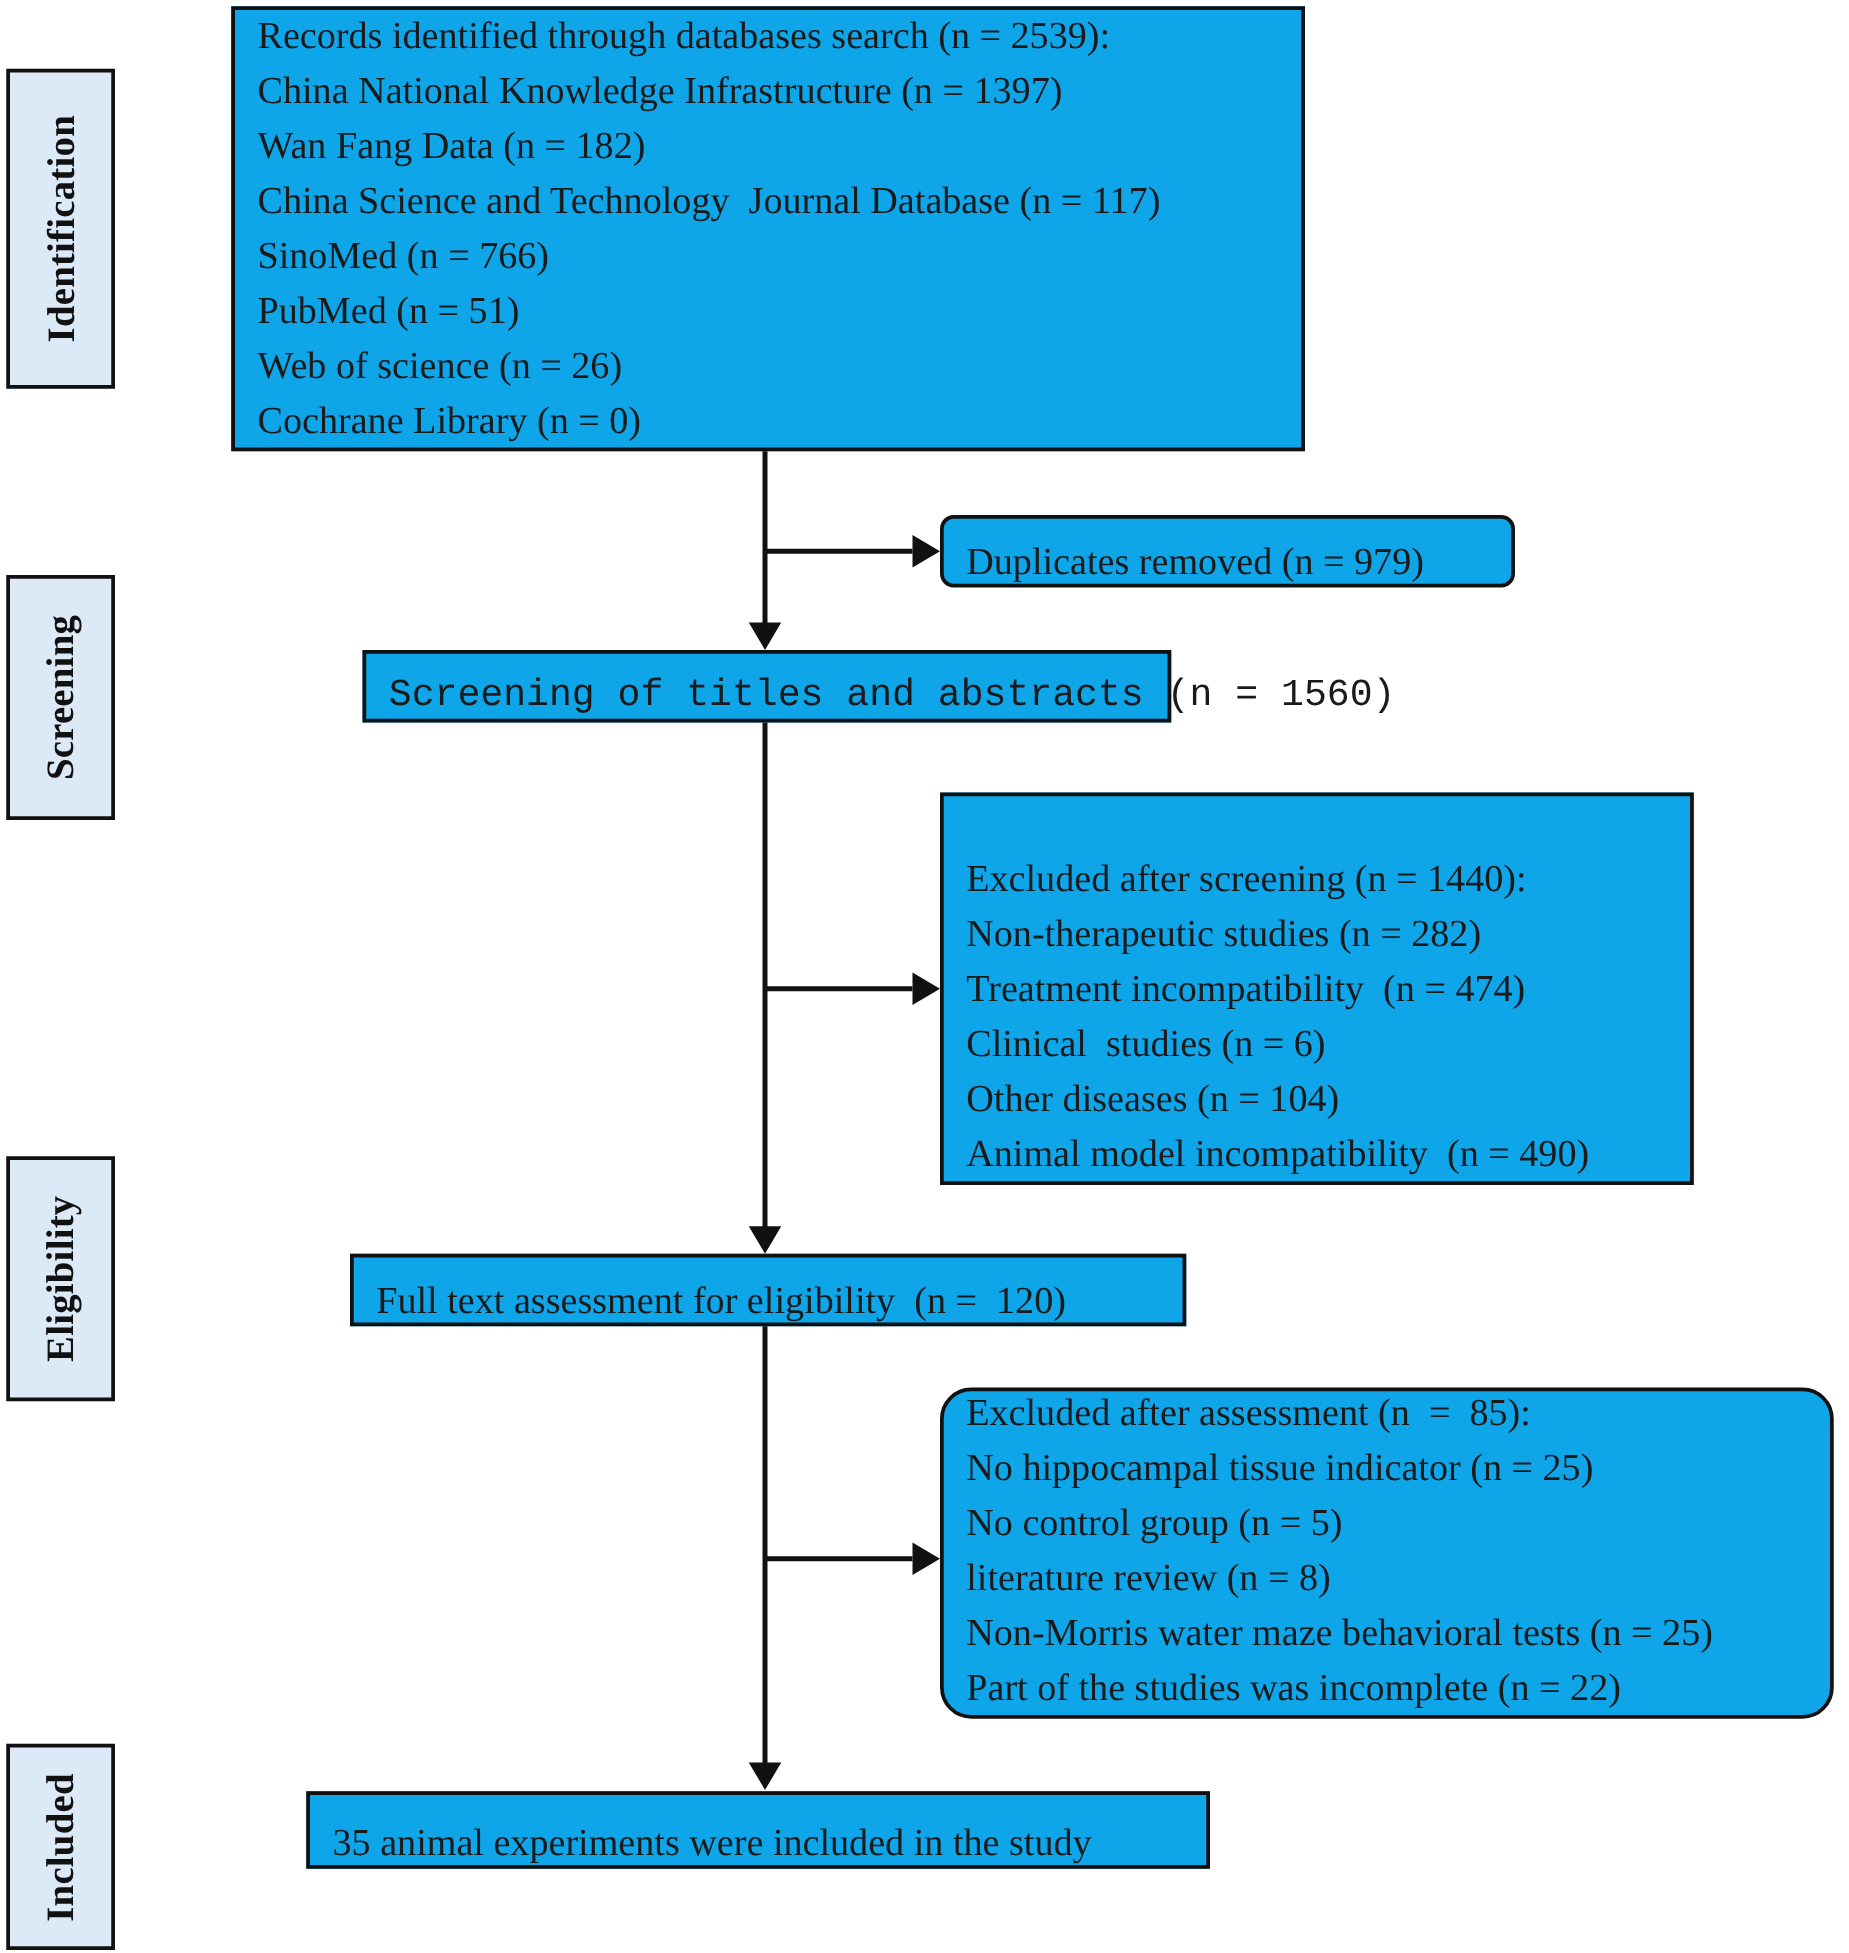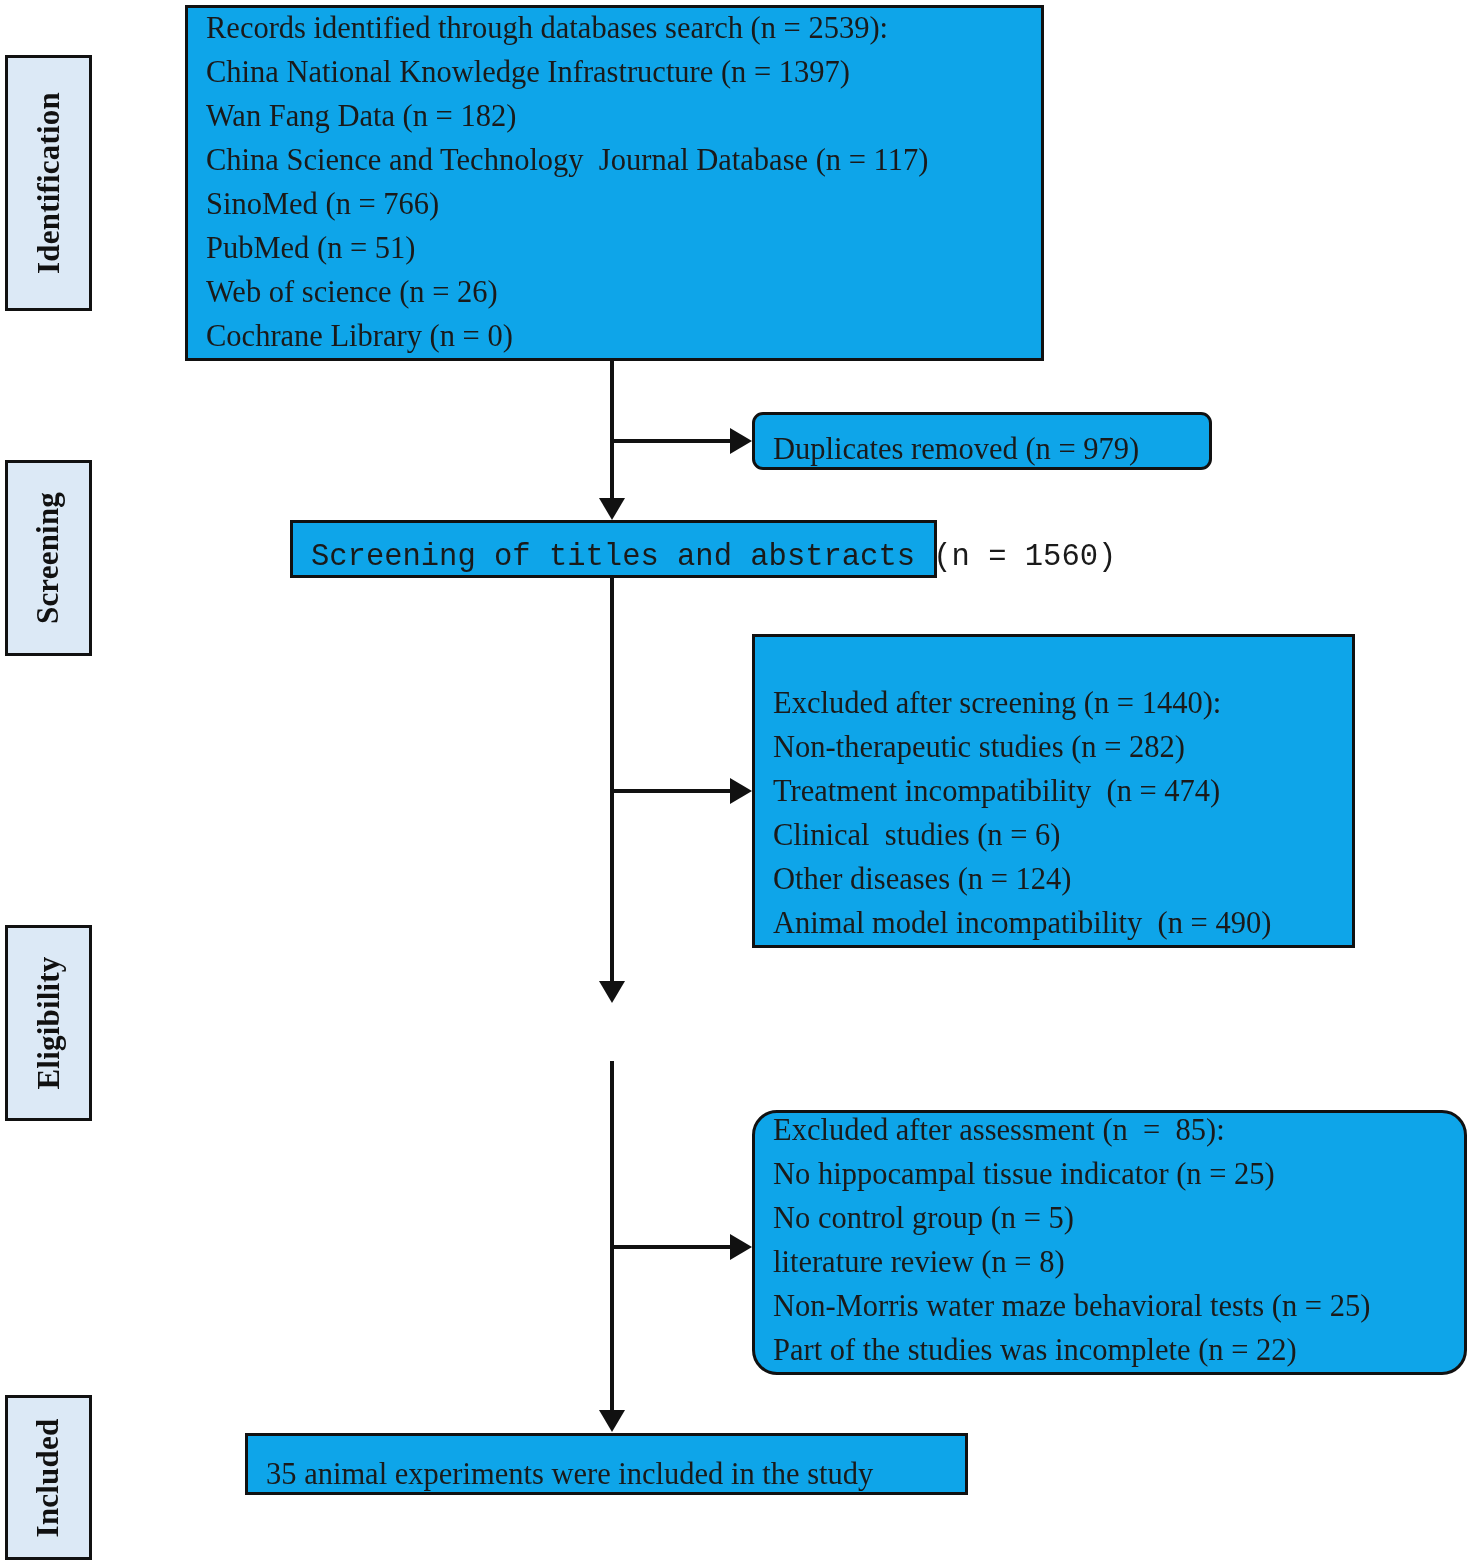--- a/index.html
+++ b/index.html
@@ -144,25 +144,30 @@
 
   <div class="hline" style="left:612px; top:789px; width:118px;"></div>
   <div class="arrow-right" style="left:730px; top:778px;"></div>
 
   <div class="box" style="left:752px; top:634px; width:603px; height:314px;">
     <div class="lines">
       <div class="line">Excluded after screening (n = 1440):</div>
       <div class="line">Non-therapeutic studies (n = 282)</div>
       <div class="line">Treatment incompatibility  (n = 474)</div>
       <div class="line">Clinical  studies (n = 6)</div>
-      <div class="line">Other diseases (n = 124)</div>
+      <div class="line">Other diseases (n = 104)</div>
       <div class="line">Animal model incompatibility  (n = 490)</div>
     </div>
   </div>
 
+  <div class="box single" style="left:280px; top:1003px; width:669px; height:58px;">
+    <div class="lines">
+      <div class="line">Full text assessment for eligibility  (n =  120)</div>
+    </div>
+  </div>
 
   <div class="vline" style="left:610px; top:1061px; height:350px;"></div>
   <div class="arrow-down" style="left:599px; top:1410px;"></div>
 
   <div class="hline" style="left:612px; top:1245px; width:118px;"></div>
   <div class="arrow-right" style="left:730px; top:1234px;"></div>
 
   <div class="box" style="left:752px; top:1110px; width:715px; height:265px;border-radius:25px;">
     <div class="lines">
       <div class="line">Excluded after assessment (n  =  85):</div>

